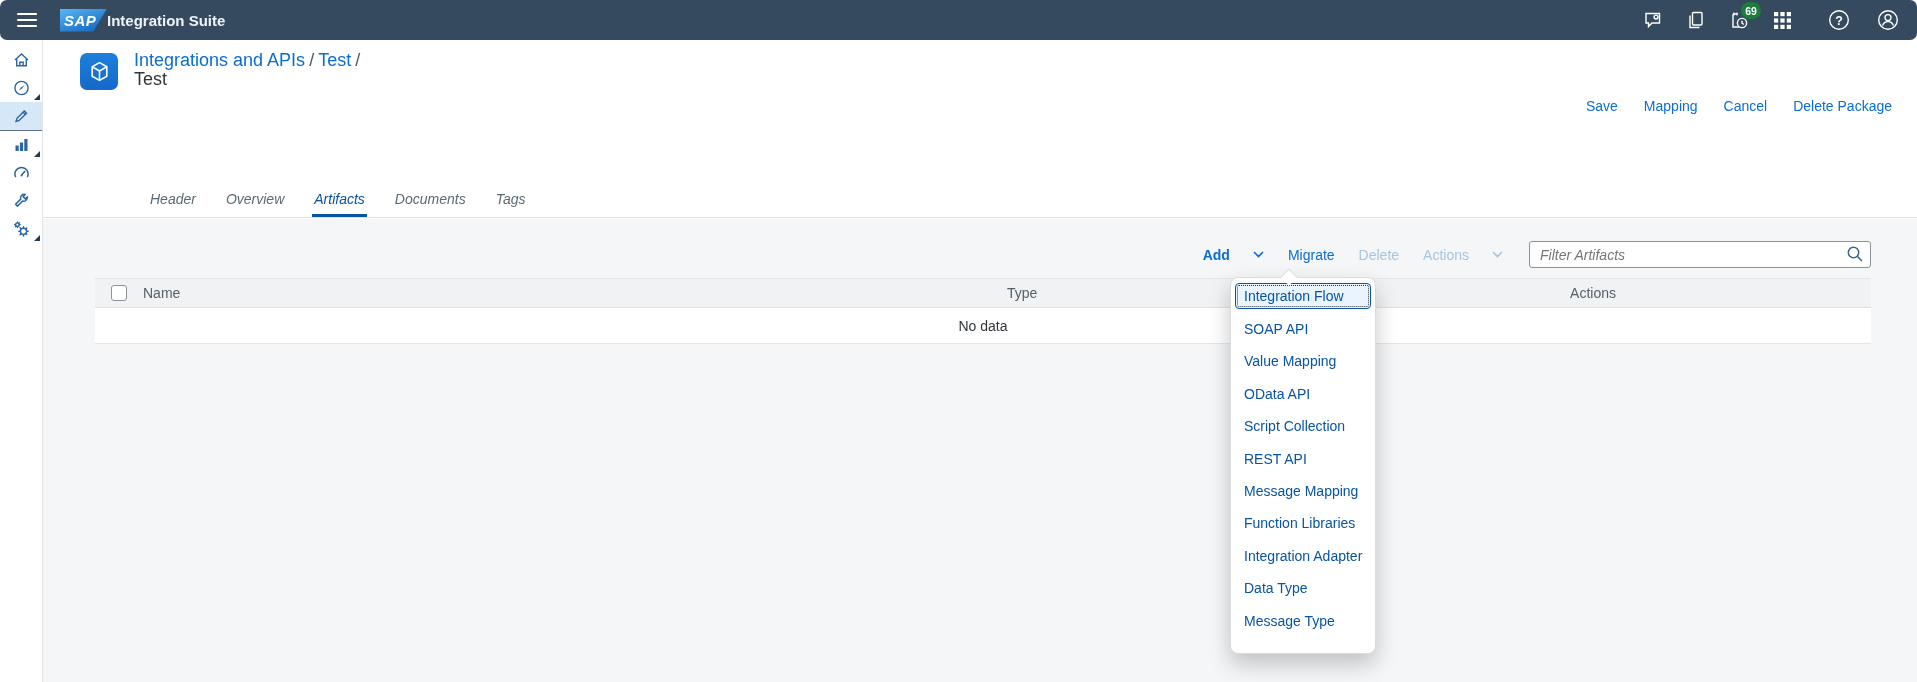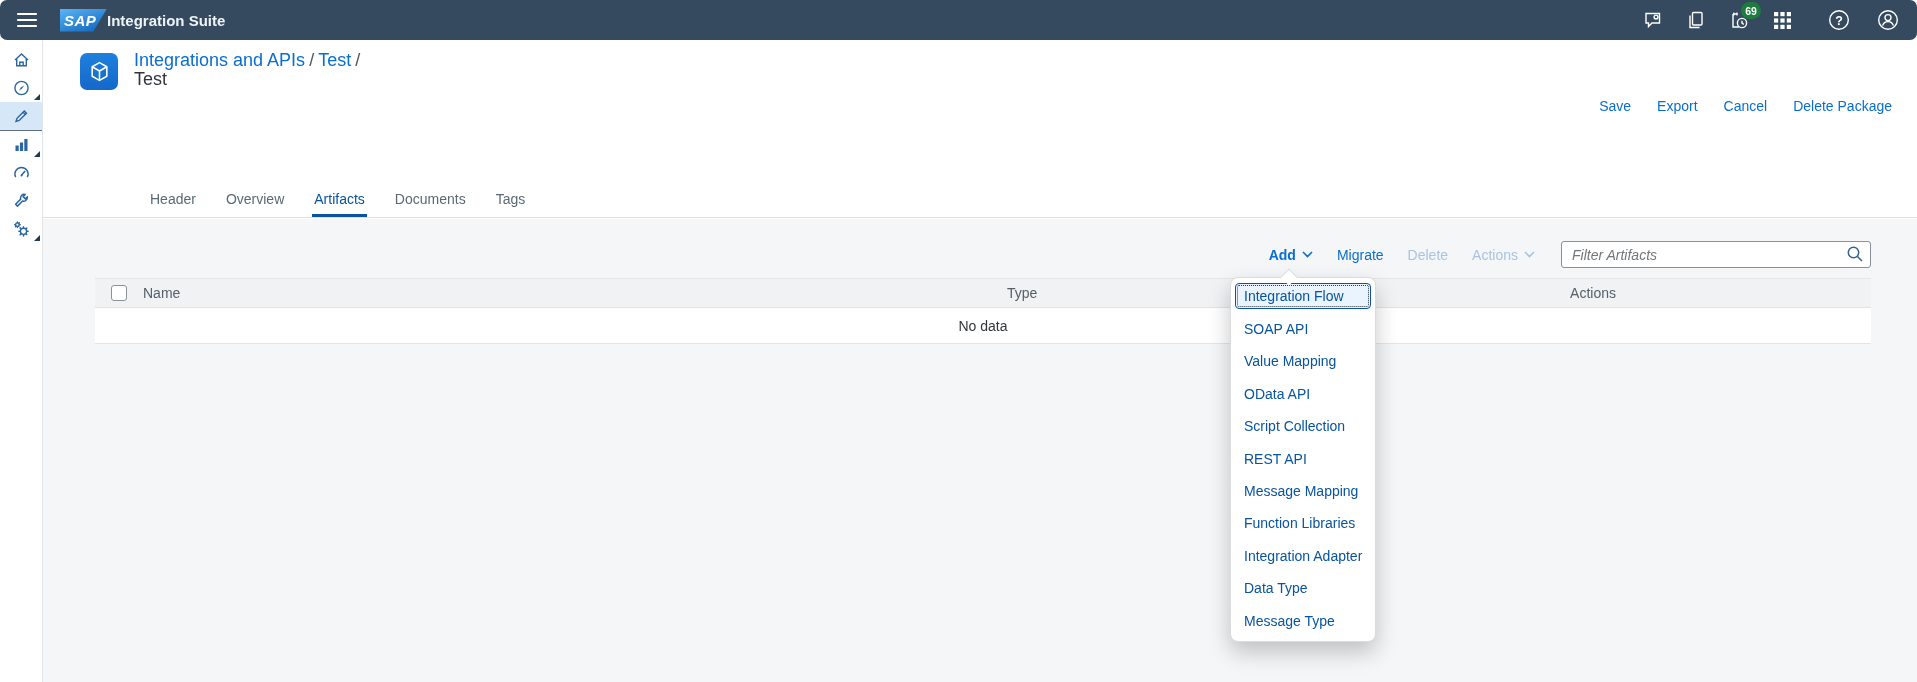--- a/index.html
+++ b/index.html
@@ -29,47 +29,47 @@
   
   .page-header { position:absolute; top:40px; left:43px; right:0; height:178px; background:#fff; border-bottom:1px solid #dde1e5; z-index:10; }
   .pkg-icon { position:absolute; left:37px; top:13px; width:38px; height:37px; border-radius:7px; background:linear-gradient(180deg,#1e80dd,#1468c9); display:flex; align-items:center; justify-content:center; }
   .breadcrumb { position:absolute; left:91px; top:10px; font-size:18px; }
   .breadcrumb a { color:#0a6ed1; text-decoration:none; cursor:pointer; }
   .breadcrumb .sep { color:#51575c; margin:0 4px; }
   .page-title { position:absolute; left:91px; top:29px; font-size:18px; color:#32363a; font-weight:400; }
   .header-actions { position:absolute; right:25px; top:12px; display:flex; gap:26px; }
   .header-actions a { color:#0a6ed1; font-size:14px; text-decoration:none; cursor:pointer;margin-top:46px; }
   .tabs { position:absolute; left:92px; bottom:0; display:flex; height:34px; }
-  .tab { margin:0 13px; padding:0 2px; display:flex; align-items:center; color:#5a6a74; font-size:14px; cursor:pointer; border-bottom:3px solid transparent; }
+  .tab { margin:0 13px; padding:0 2px; display:flex; align-items:center; color:#5a6a74; font-size:14px; cursor:pointer; border-bottom:3px solid transparent;font-style:italic; }
   .tab.active { color:#0854a0; border-bottom-color:#0854a0; }
 
   
   .content { position:absolute; top:219px; left:43px; right:0; bottom:0; background:#f5f6f7; }
 
   .toolbar { position:absolute; top:22px; right:46px; display:flex; align-items:center; gap:24px; }
-  .tb-btn { display:flex; align-items:center; gap:6px; color:#0a6ed1; font-size:14px; cursor:pointer; }
+  .tb-btn { display:flex; align-items:center; gap:23px; color:#0a6ed1; font-size:14px; cursor:pointer; }
   .tb-btn.emph { font-weight:600; }
   .tb-btn.disabled { color:#a7c4e0; cursor:default; }
-  .search-box { position:relative; width:310px; height:27px; margin-left:2px;text-decoration:underline; }
+  .search-box { position:relative; width:342px; height:27px; margin-left:2px;text-decoration:underline; }
   .search-box input { width:100%; height:100%; border:1px solid #89919a; border-radius:3px; background:#fff; padding:0 32px 0 10px; font-size:14px; font-style:italic; color:#32363a; font-family:inherit; outline:none; }
   .search-box input::placeholder { color:#74777a; font-style:italic; }
   .search-icon { position:absolute; right:7px; top:4px; cursor:pointer; }
 
   
   .table { position:absolute; left:52px; right:46px; top:59px; }
   .t-head { height:30px; display:flex; align-items:center; background:#f1f2f4; border-top:1px solid #e4e6e8; border-bottom:1px solid #dfe2e5; color:#556069; font-size:14px; }
   .cb-cell { width:48px; display:flex; align-items:center; justify-content:center; }
   .checkbox { width:16px; height:16px; border:1.5px solid #8b9299; border-radius:3px; background:#fff; cursor:pointer; }
   .col-name { flex:0 0 33%; }
   .col-type { flex:0 0 33%; text-align:center; }
   .col-actions { flex:1; text-align:center; }
   .t-row-empty { height:36px; background:#fff; border-bottom:1px solid #e4e6e8; display:flex; align-items:center; justify-content:center; color:#32363a; font-size:14px; }
 
   
-  .popover { position:absolute; left:1187px; top:58px; width:146px; background:#fff; border:1px solid #d9dcdf; border-radius:8px; box-shadow:0 10px 22px rgba(0,0,0,.22); padding:3px 0 4px; z-index:60; }
+  .popover { position:absolute; left:1187px; top:58px; width:146px; background:#fff; border:1px solid #d9dcdf; border-radius:8px; box-shadow:0 10px 22px rgba(0,0,0,.22); padding:3px 0 16px; z-index:60; }
   .popover .caret { position:absolute; left:52px; top:-7px; width:12px; height:12px; background:#fff; border-left:1px solid #d9dcdf; border-top:1px solid #d9dcdf; transform:rotate(45deg); }
   .menu-item { height:32.4px; line-height:32.4px; padding-left:13px; color:#0854a0; font-size:14px; cursor:pointer; white-space:nowrap; }
   .menu-item.focused { height:26px; line-height:24px; margin:2px 4px 4px; padding-left:8px; border:1px solid #0854a0; border-radius:4px; background:#eaf4fe; outline:1px dotted #32363a; outline-offset:-3px; }
 
   svg { overflow:visible; }
 </style>
 </head>
 <body>
 
 <div class="shell">
@@ -201,21 +201,21 @@
         <path d="M11 2.5 18 6.5v9L11 19.5 4 15.5v-9z"></path>
         <path d="M4 6.5l7 4 7-4M11 10.5v9"></path>
       </svg>
   </div>
   <div class="breadcrumb">
     <a>Integrations and APIs</a><span class="sep">/</span><a>Test</a><span class="sep">/</span>
   </div>
   <div class="page-title">Test</div>
   <div class="header-actions">
     <a>Save</a>
-    <a>Export</a>
+    <a>Mapping</a>
     <a>Cancel</a>
     <a>Delete Package</a>
   </div>
   <div class="tabs">
     <div class="tab">Header</div>
     <div class="tab">Overview</div>
     <div class="tab active">Artifacts</div>
     <div class="tab">Documents</div>
     <div class="tab">Tags</div>
   </div>

